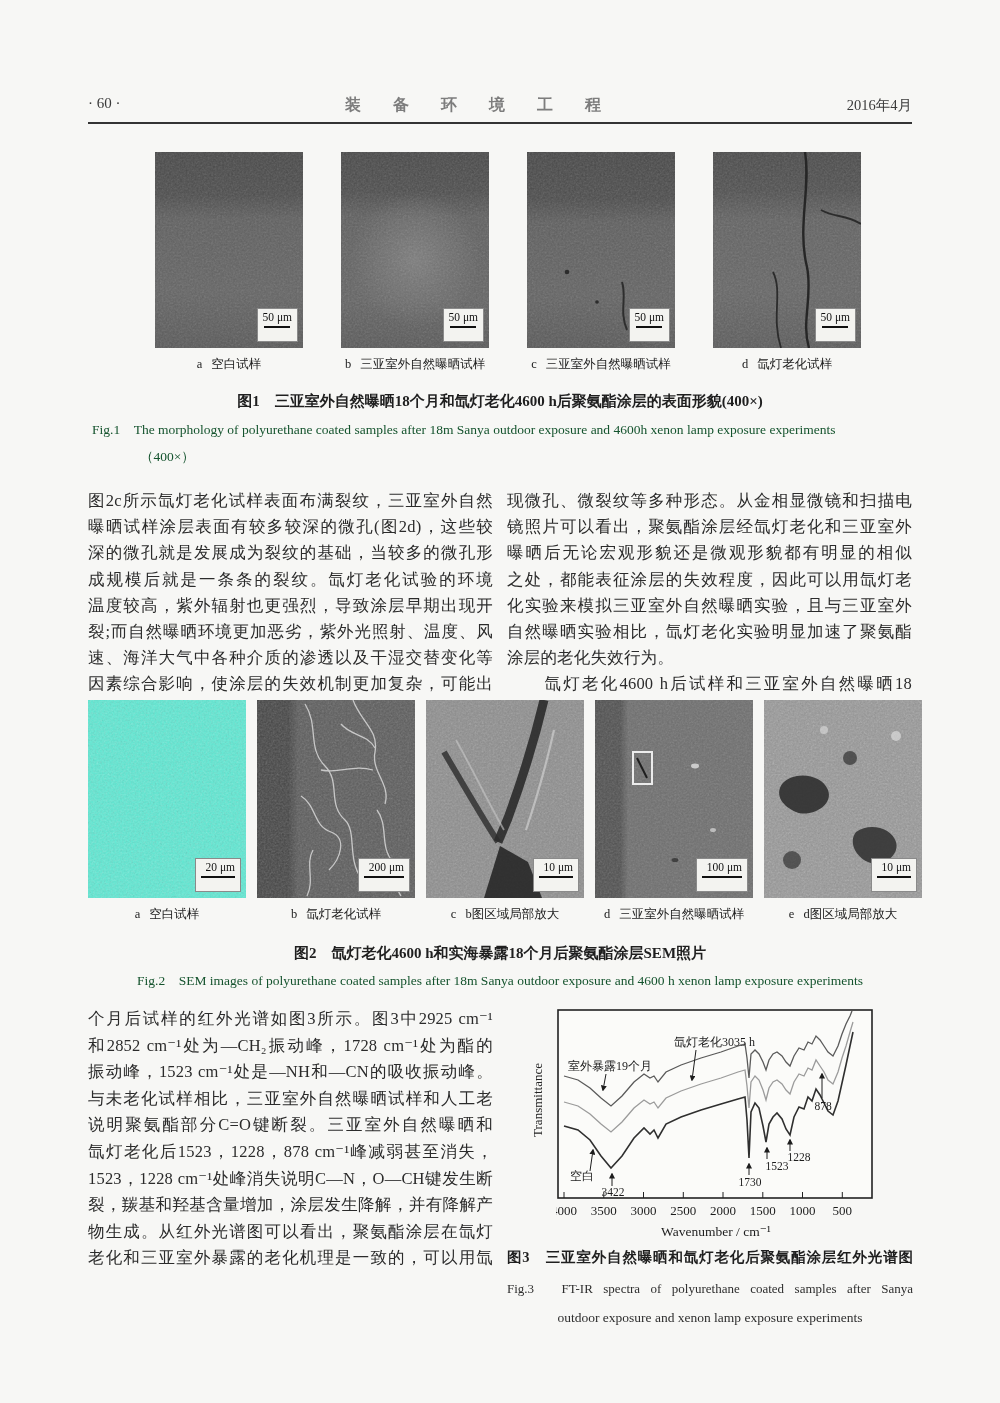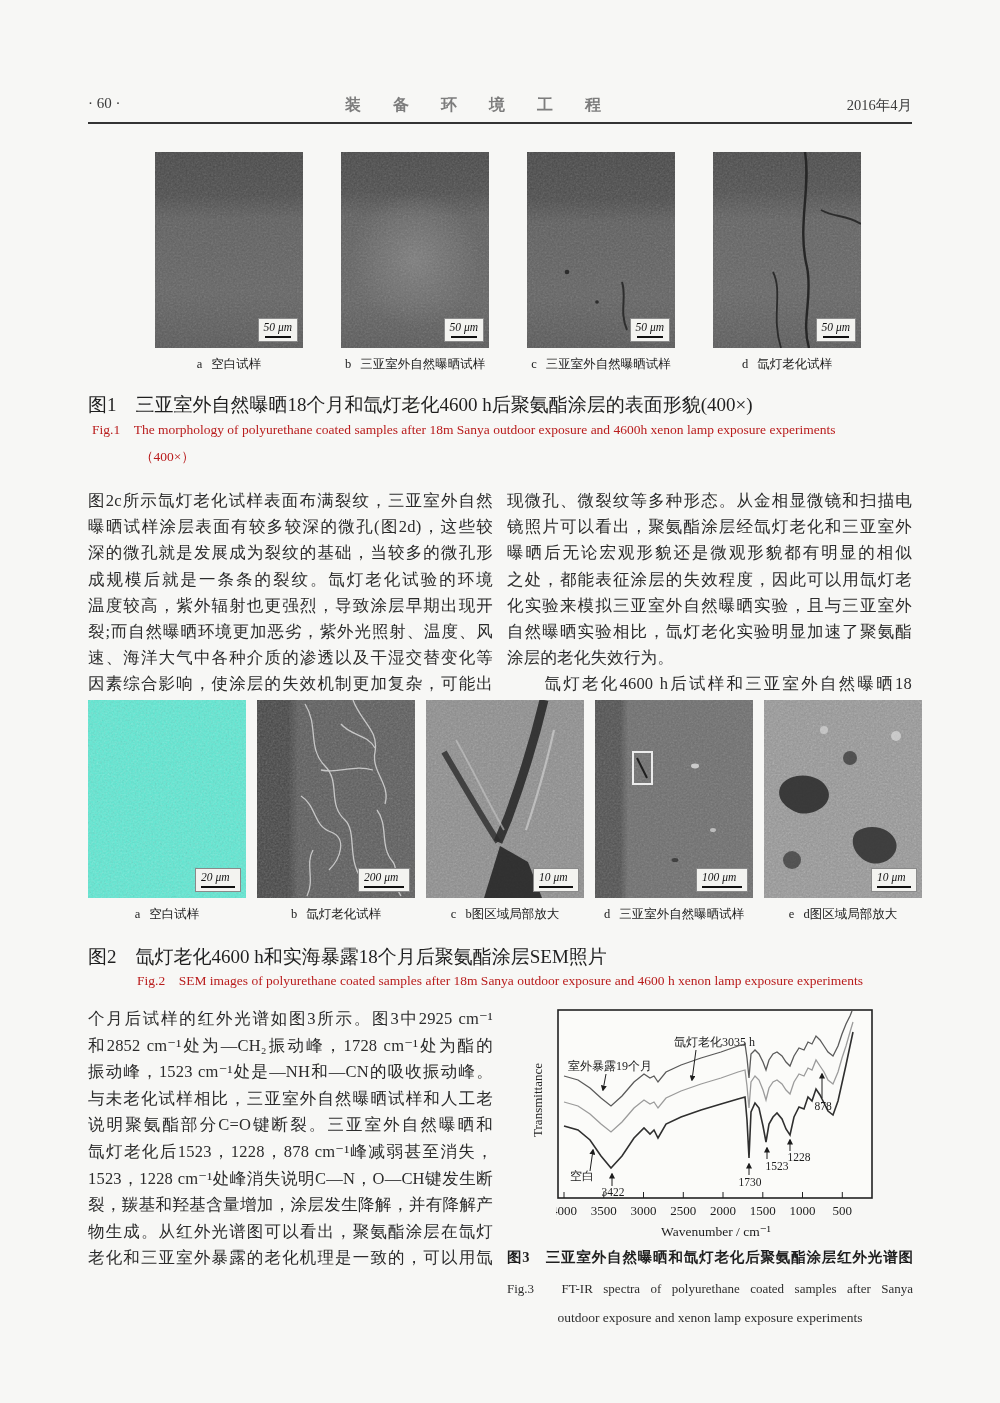--- a/index.html
+++ b/index.html
@@ -11,27 +11,27 @@
   .abs{position:absolute;}
   
   .pagenum{left:88px;top:95px;font-size:15px;color:#3a3a3a;}
   .jtitle{left:0;top:95px;width:960px;text-align:center;font-size:16px;letter-spacing:14px;color:#7d7d7d;font-weight:bold;}
   .idate{right:88px;top:96px;font-size:14.5px;color:#3a3a3a;}
   .rule{left:88px;top:122px;width:824px;height:2px;background:#343434;}
   
   .panel{position:absolute;overflow:hidden;background:#606060;}
   .tex{position:absolute;left:0;top:0;width:100%;height:100%;}
   .scalebox{position:absolute;right:5px;bottom:6px;background:#f3f3f0;border:1px solid #8a8a8a;color:#111;
-    text-align:left;font-size:11.5px;line-height:13px;padding:2px 5px 3px;font-style:italic;}
+    text-align:right;font-size:11.5px;line-height:13px;padding:2px 5px 13px;}
   .scalebar{height:2px;background:#101010;margin:2px auto 0;width:26px;}
   .subcap{position:absolute;font-size:12.5px;text-align:center;white-space:nowrap;color:#222;}
   .subcap .ltr{margin-right:9px;}
   
-  .capzh{font-weight:normal;font-size:19px;text-align:left;color:#1f1f1f;}
-  .capen{font-size:13.5px;color:#b91c1c;}
+  .capzh{font-weight:bold;font-size:15px;text-align:center;color:#1f1f1f;}
+  .capen{font-size:13.5px;color:#14532d;}
   
   .col{position:absolute;width:405px;}
   .bl{height:26.2px;line-height:26.2px;font-size:16.5px;letter-spacing:0.2px;
       text-align:justify;text-align-last:justify;white-space:nowrap;overflow:visible;}
   .bl.end{text-align-last:left;}
   .col2 .bl{height:26.6px;line-height:26.6px;}
   
   .chart-ylabel{font-size:13px;color:#222;width:160px;text-align:center;transform:rotate(-90deg);}
   .cap3zh{font-weight:bold;font-size:14.5px;text-align:justify;text-align-last:justify;color:#1f1f1f;}
   .cap3en{font-size:13px;color:#2e2e2e;text-align:justify;text-align-last:justify;}

